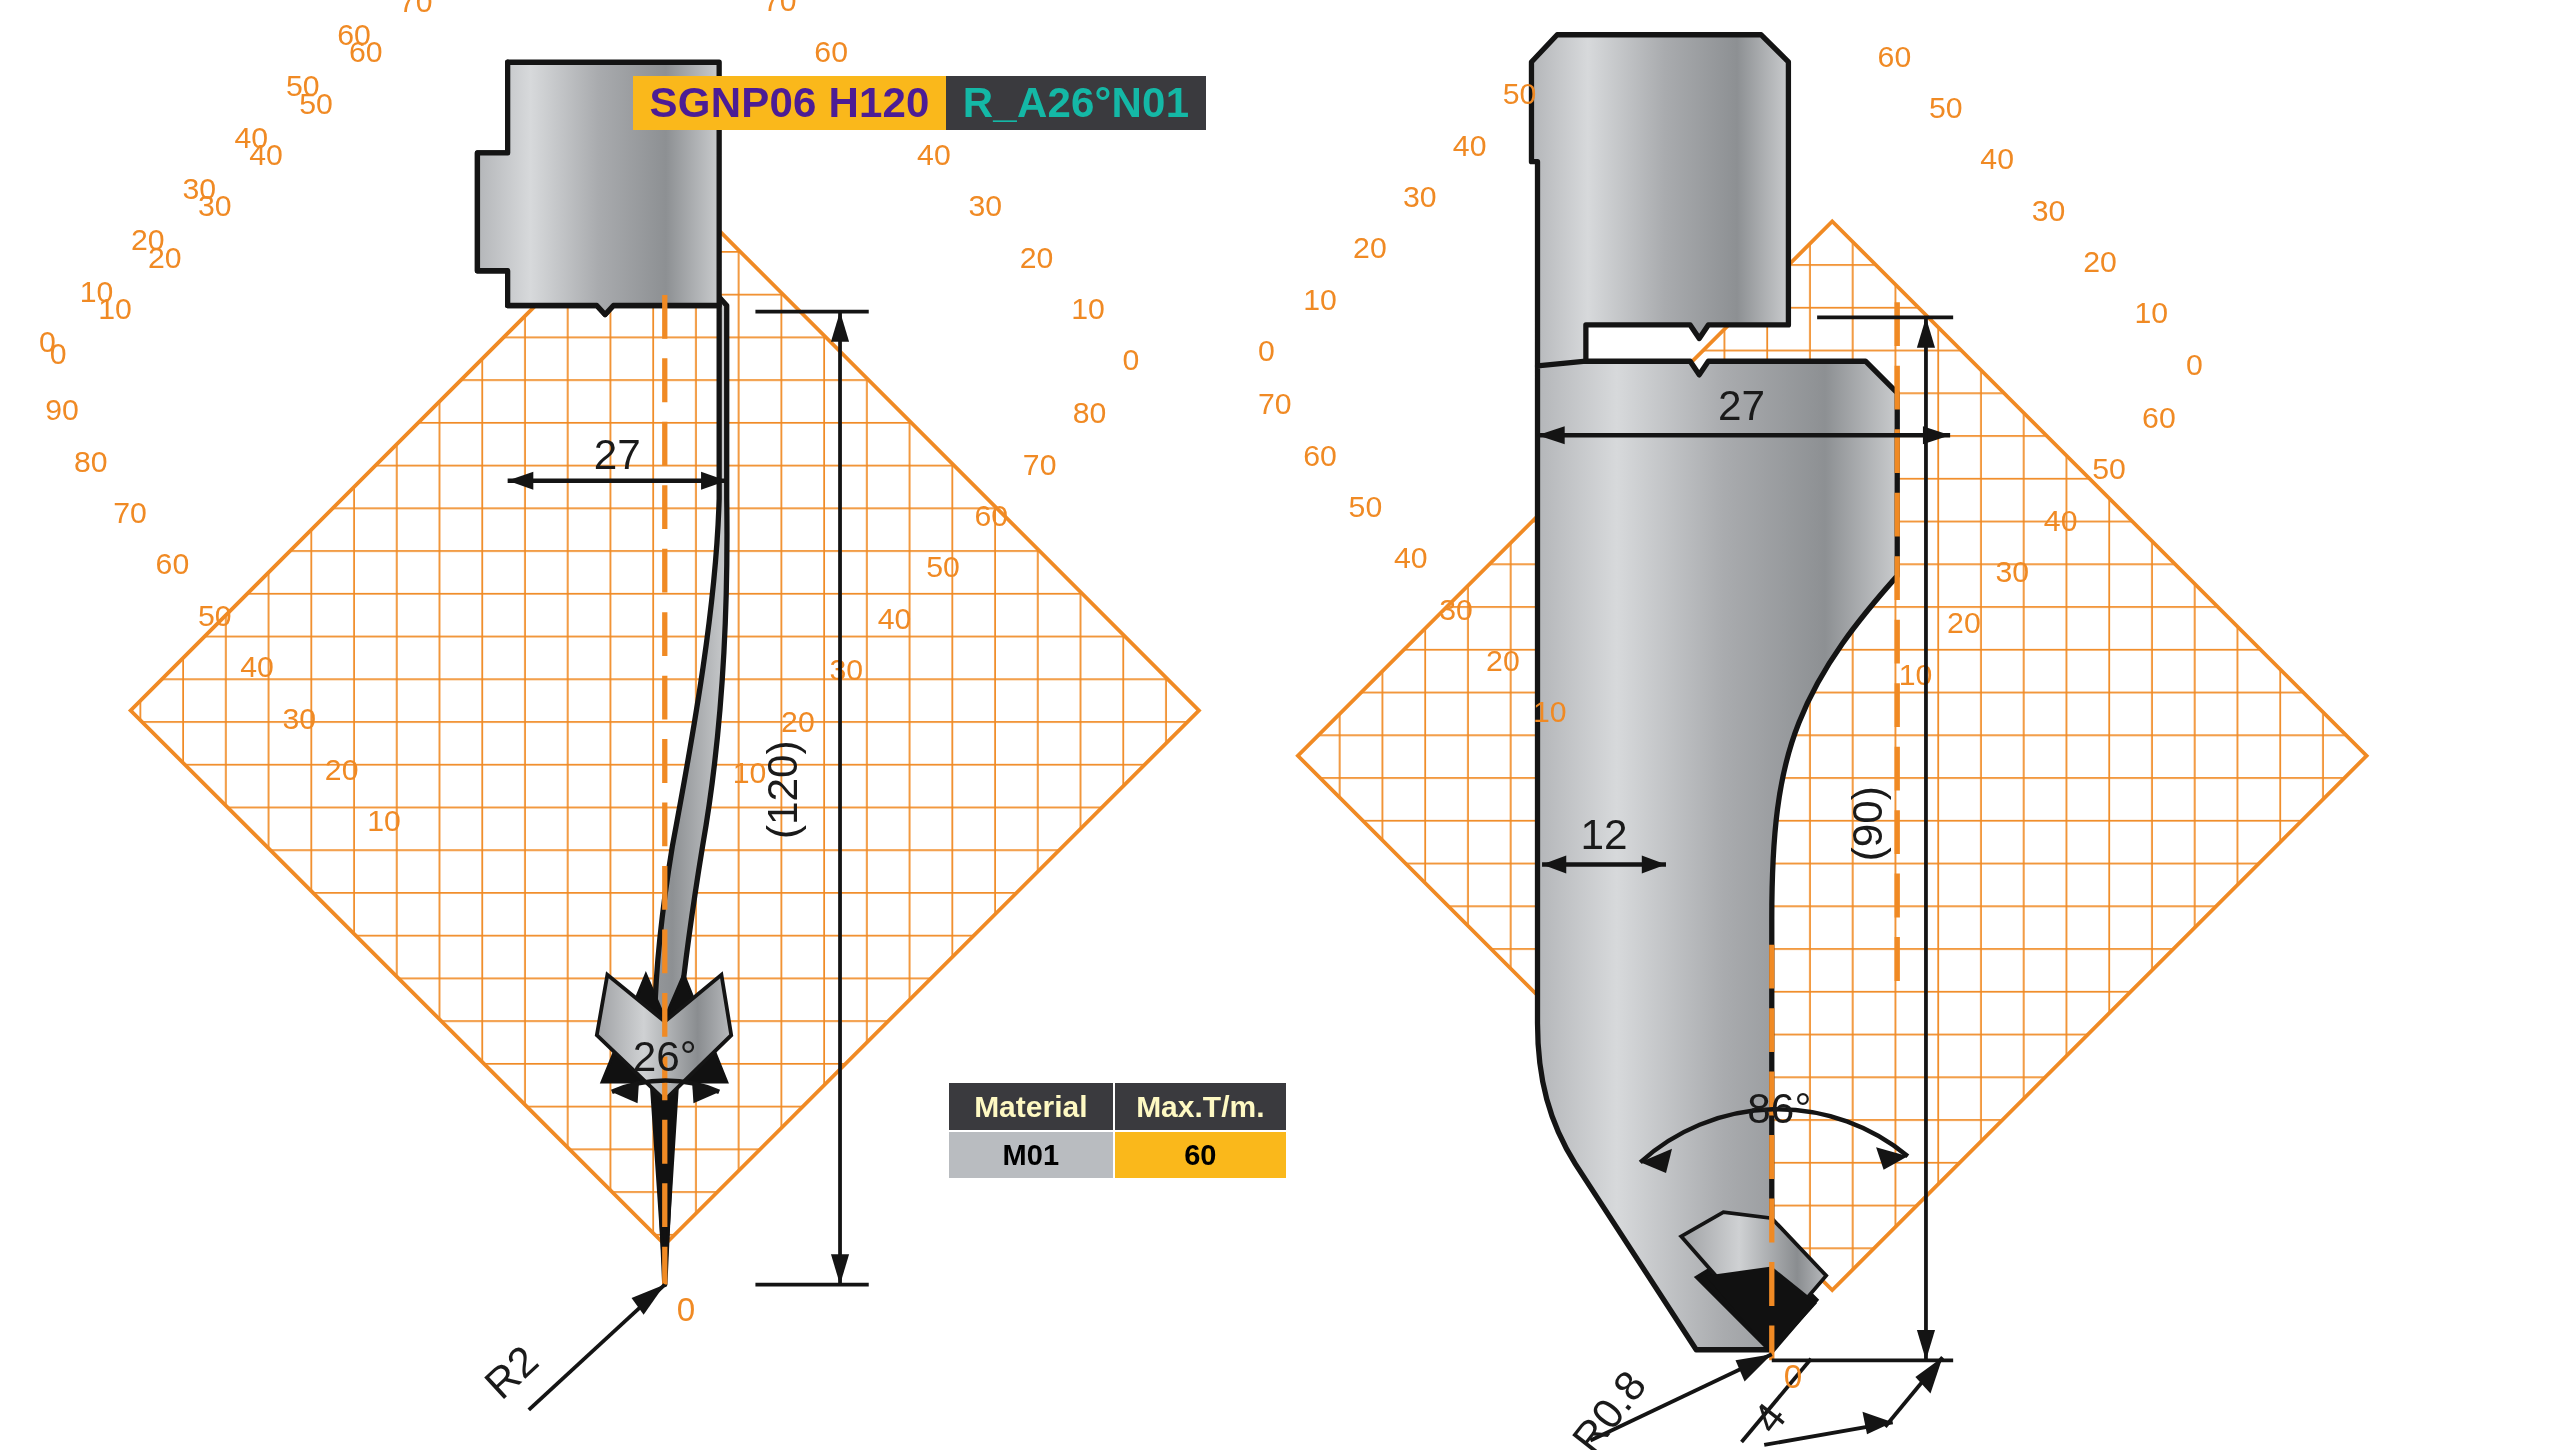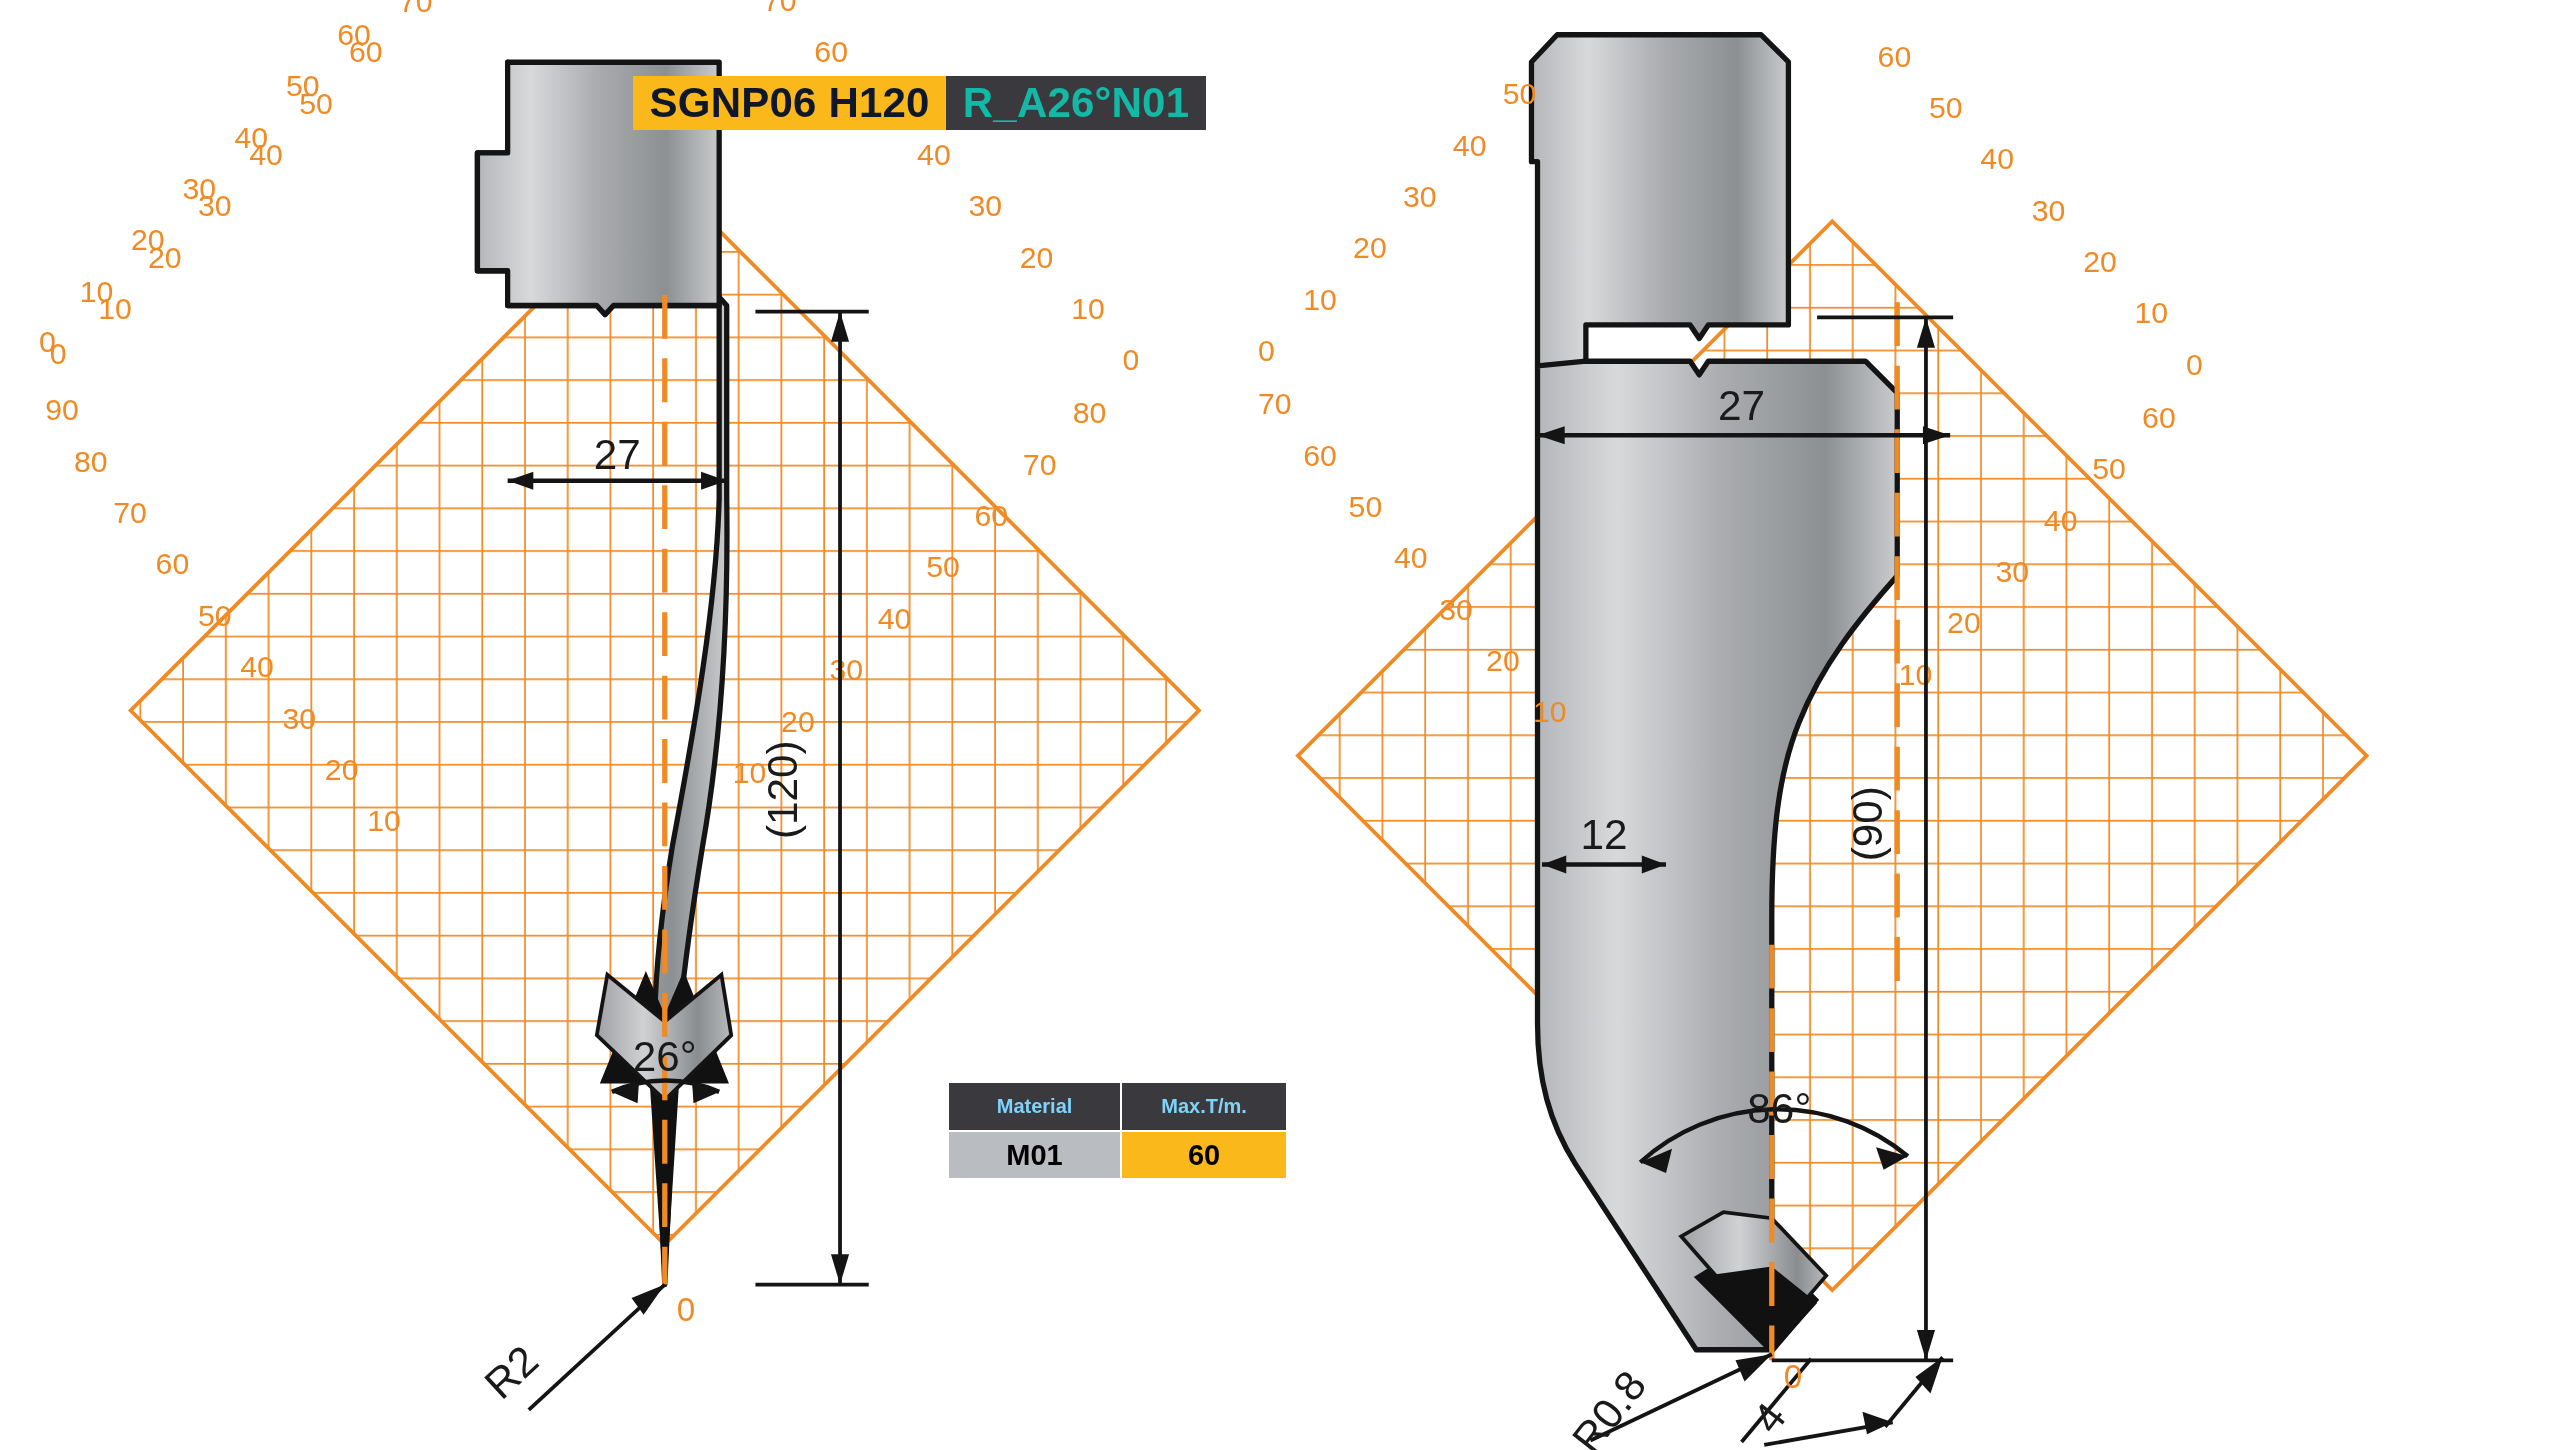--- a/index.html
+++ b/index.html
@@ -26,21 +26,21 @@
   
   .titlebar {
     position: absolute;
     display: flex;
     align-items: stretch;
     font-weight: bold;
     white-space: nowrap;
   }
   .title-code {
     background: #FAB81B;
-    color: #0f172a;
+    color: #4c1d95;
     display: flex; align-items: center; justify-content: center;
     padding: 0 16.6px;
     font-size: 42px;
     letter-spacing: 0.2px;
   }
   .title-ref {
     background: #3a3a3e;
     color: #14b8a6;
     display: flex; align-items: center; justify-content: center;
     padding: 0 16.6px;
@@ -50,22 +50,22 @@
   #titlebar-left  { left: 633px; top: 76px; height: 54px; }
 
   
   .mat-table {
     position: absolute;
     border-collapse: collapse;
     background: #ffffff;
   }
   .mat-table th {
     background: #3a3a3e;
-    color: #7dd3fc;
-    font-size: 20px;
+    color: #fef9c3;
+    font-size: 30px;
     font-weight: bold;
     height: 47px;
     padding: 0 21px;
     border: 2.3px solid #ffffff;
     text-align: center;
     white-space: nowrap;
   }
   .mat-table td {
     height: 44px;
     font-size: 29px;

